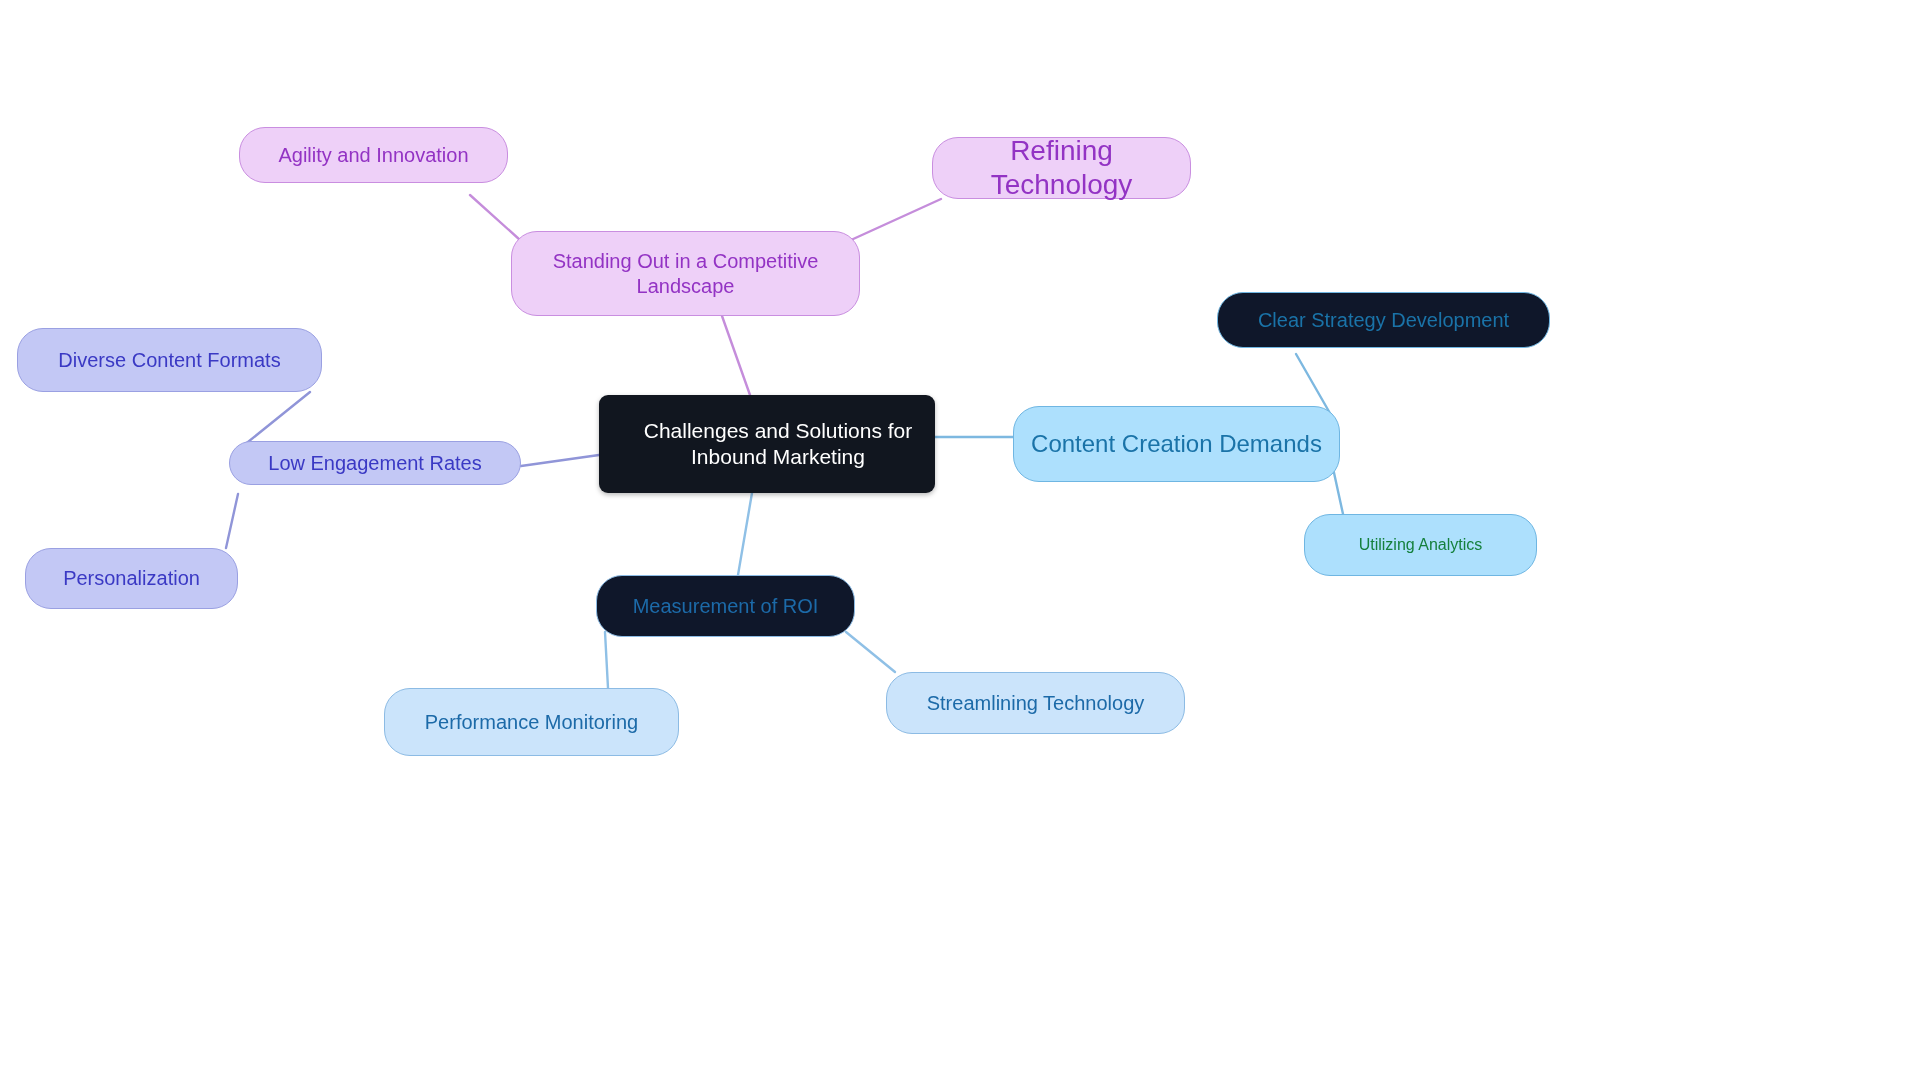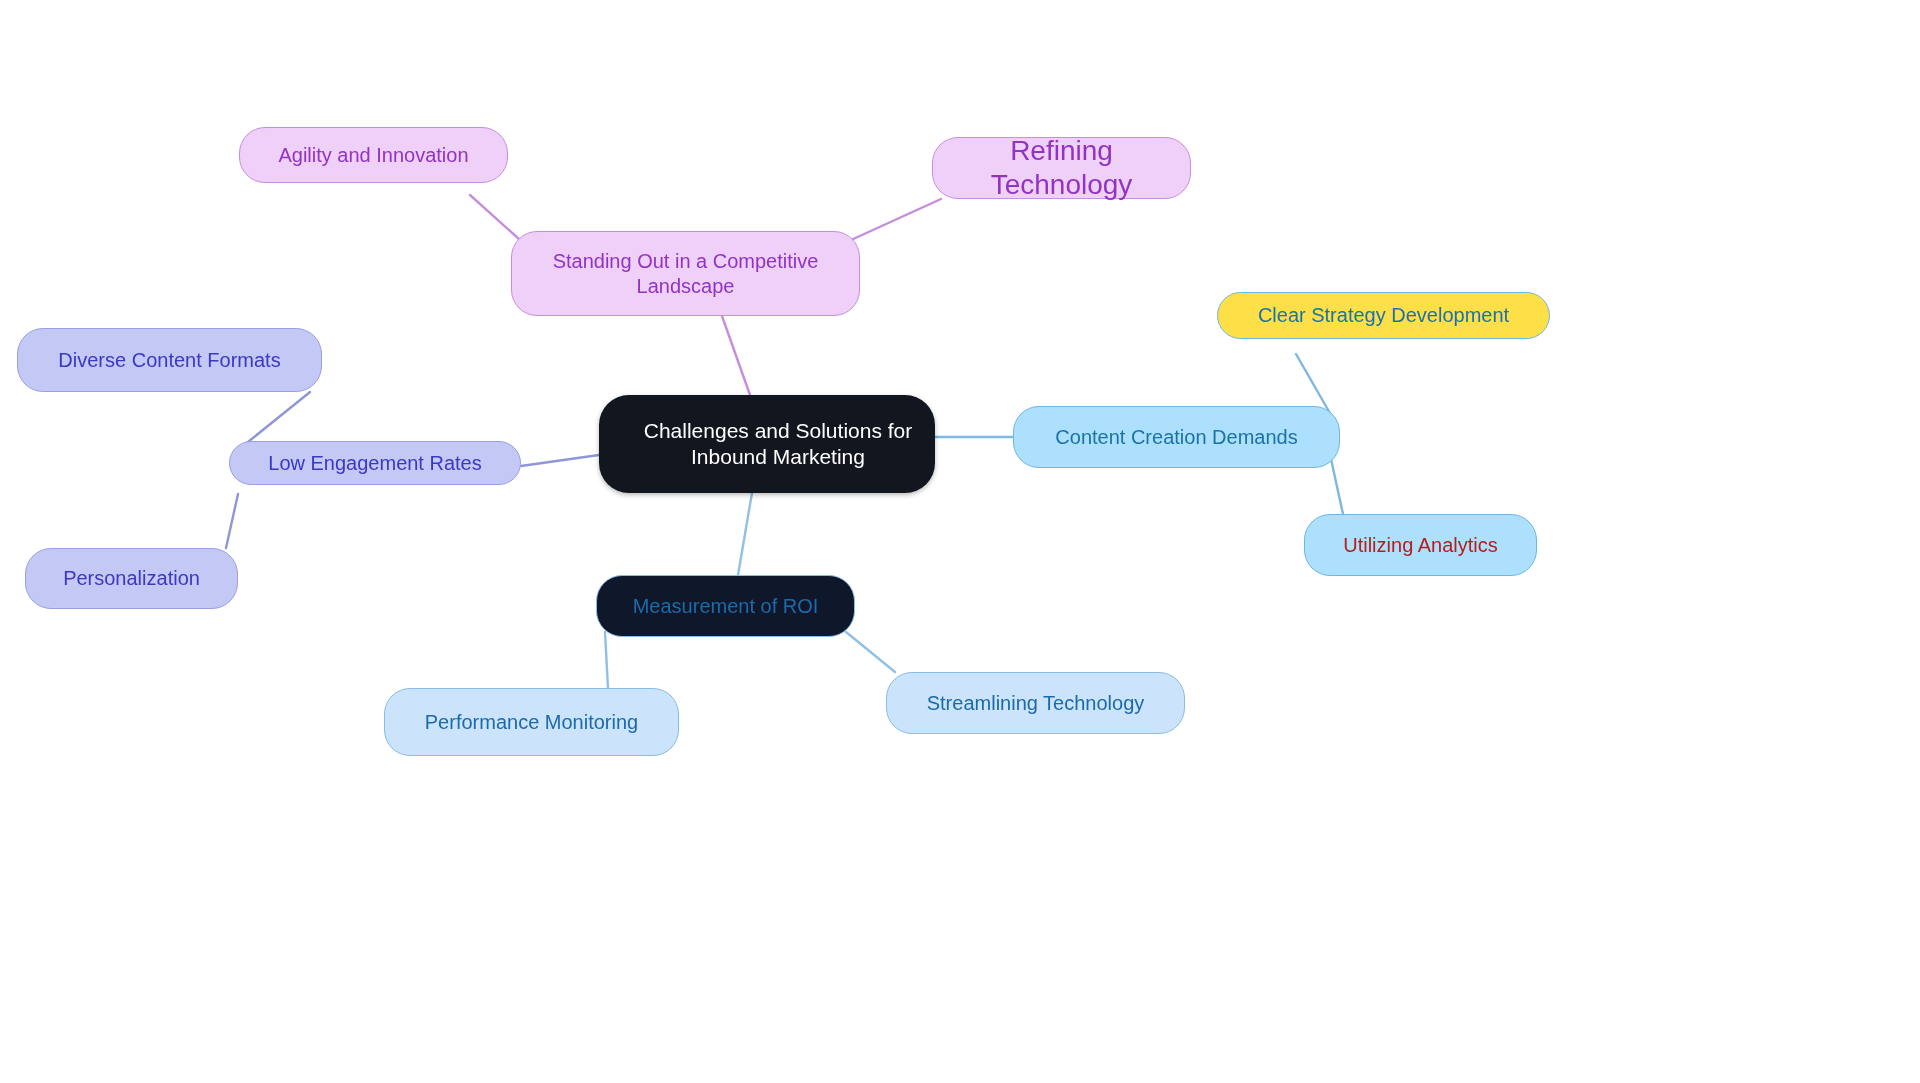--- a/index.html
+++ b/index.html
@@ -32,21 +32,21 @@
     justify-content: center;
     text-align: center;
     border-radius: 26px;
     border-style: solid;
     border-width: 1.6px;
     line-height: 1.22;
     white-space: pre-line;
     padding: 4px 10px;
   }
   .node.root {
-    border-radius: 30px;
+    border-radius: 9px;
     border-width: 0;
     box-shadow: 0 2px 5px rgba(0,0,0,0.28);
     padding-left: 32px;
   }
 </style>
 </head>
 <body>
 
 <div id="canvas">
   <svg id="edge-layer" viewBox="0 0 1920 1083">
@@ -66,20 +66,20 @@
   <div id="node-layer">
       <div class="node root" style="left: 599px; top: 395px; width: 336px; height: 98px; background: rgb(17, 22, 31); border-color: rgb(17, 22, 31); color: rgb(255, 255, 255); font-size: 21px;">Challenges and Solutions for
 Inbound Marketing</div>
       <div class="node" style="left: 511px; top: 231px; width: 349px; height: 85px; background: rgb(238, 208, 248); border-color: rgb(201, 142, 224); color: rgb(147, 51, 196); font-size: 20px;">Standing Out in a Competitive
 Landscape</div>
       <div class="node" style="left: 239px; top: 127px; width: 269px; height: 56px; background: rgb(238, 208, 248); border-color: rgb(201, 142, 224); color: rgb(147, 51, 196); font-size: 20px;">Agility and Innovation</div>
       <div class="node" style="left: 932px; top: 137px; width: 259px; height: 62px; background: rgb(238, 208, 248); border-color: rgb(201, 142, 224); color: rgb(147, 51, 196); font-size: 28px;">Refining Technology</div>
       <div class="node" style="left: 229px; top: 441px; width: 292px; height: 44px; background: rgb(195, 200, 245); border-color: rgb(154, 160, 226); color: rgb(58, 57, 196); font-size: 20px;">Low Engagement Rates</div>
       <div class="node" style="left: 17px; top: 328px; width: 305px; height: 64px; background: rgb(195, 200, 245); border-color: rgb(154, 160, 226); color: rgb(58, 57, 196); font-size: 20px;">Diverse Content Formats</div>
       <div class="node" style="left: 25px; top: 548px; width: 213px; height: 61px; background: rgb(195, 200, 245); border-color: rgb(154, 160, 226); color: rgb(58, 57, 196); font-size: 20px;">Personalization</div>
-      <div class="node" style="left: 1013px; top: 406px; width: 327px; height: 62px; background: rgb(173, 224, 253); border-color: rgb(111, 182, 226); color: rgb(26, 115, 168); font-size: 20px;">Content Creation Demands</div>
-      <div class="node" style="left: 1217px; top: 292px; width: 333px; height: 47px; background: #fde047; border-color: rgb(111, 182, 226); color: rgb(26, 115, 168); font-size: 20px;">Clear Strategy Development</div>
-      <div class="node" style="left: 1304px; top: 514px; width: 233px; height: 62px; background: rgb(173, 224, 253); border-color: rgb(111, 182, 226); color: #b91c1c; font-size: 20px;">Utilizing Analytics</div>
+      <div class="node" style="left: 1013px; top: 406px; width: 327px; height: 76px; background: rgb(173, 224, 253); border-color: rgb(111, 182, 226); color: rgb(26, 115, 168); font-size: 24px;">Content Creation Demands</div>
+      <div class="node" style="left: 1217px; top: 292px; width: 333px; height: 56px; background: #0f172a; border-color: rgb(111, 182, 226); color: rgb(26, 115, 168); font-size: 20px;">Clear Strategy Development</div>
+      <div class="node" style="left: 1304px; top: 514px; width: 233px; height: 62px; background: rgb(173, 224, 253); border-color: rgb(111, 182, 226); color: #15803d; font-size: 16px;">Utilizing Analytics</div>
       <div class="node" style="left: 596px; top: 575px; width: 259px; height: 62px; background: #0f172a; border-color: rgb(140, 187, 228); color: rgb(28, 106, 168); font-size: 20px;">Measurement of ROI</div>
       <div class="node" style="left: 384px; top: 688px; width: 295px; height: 68px; background: rgb(203, 228, 251); border-color: rgb(140, 187, 228); color: rgb(28, 106, 168); font-size: 20px;">Performance Monitoring</div>
       <div class="node" style="left: 886px; top: 672px; width: 299px; height: 62px; background: rgb(203, 228, 251); border-color: rgb(140, 187, 228); color: rgb(28, 106, 168); font-size: 20px;">Streamlining Technology</div>
     </div>
 </div>
 
 </body></html>

